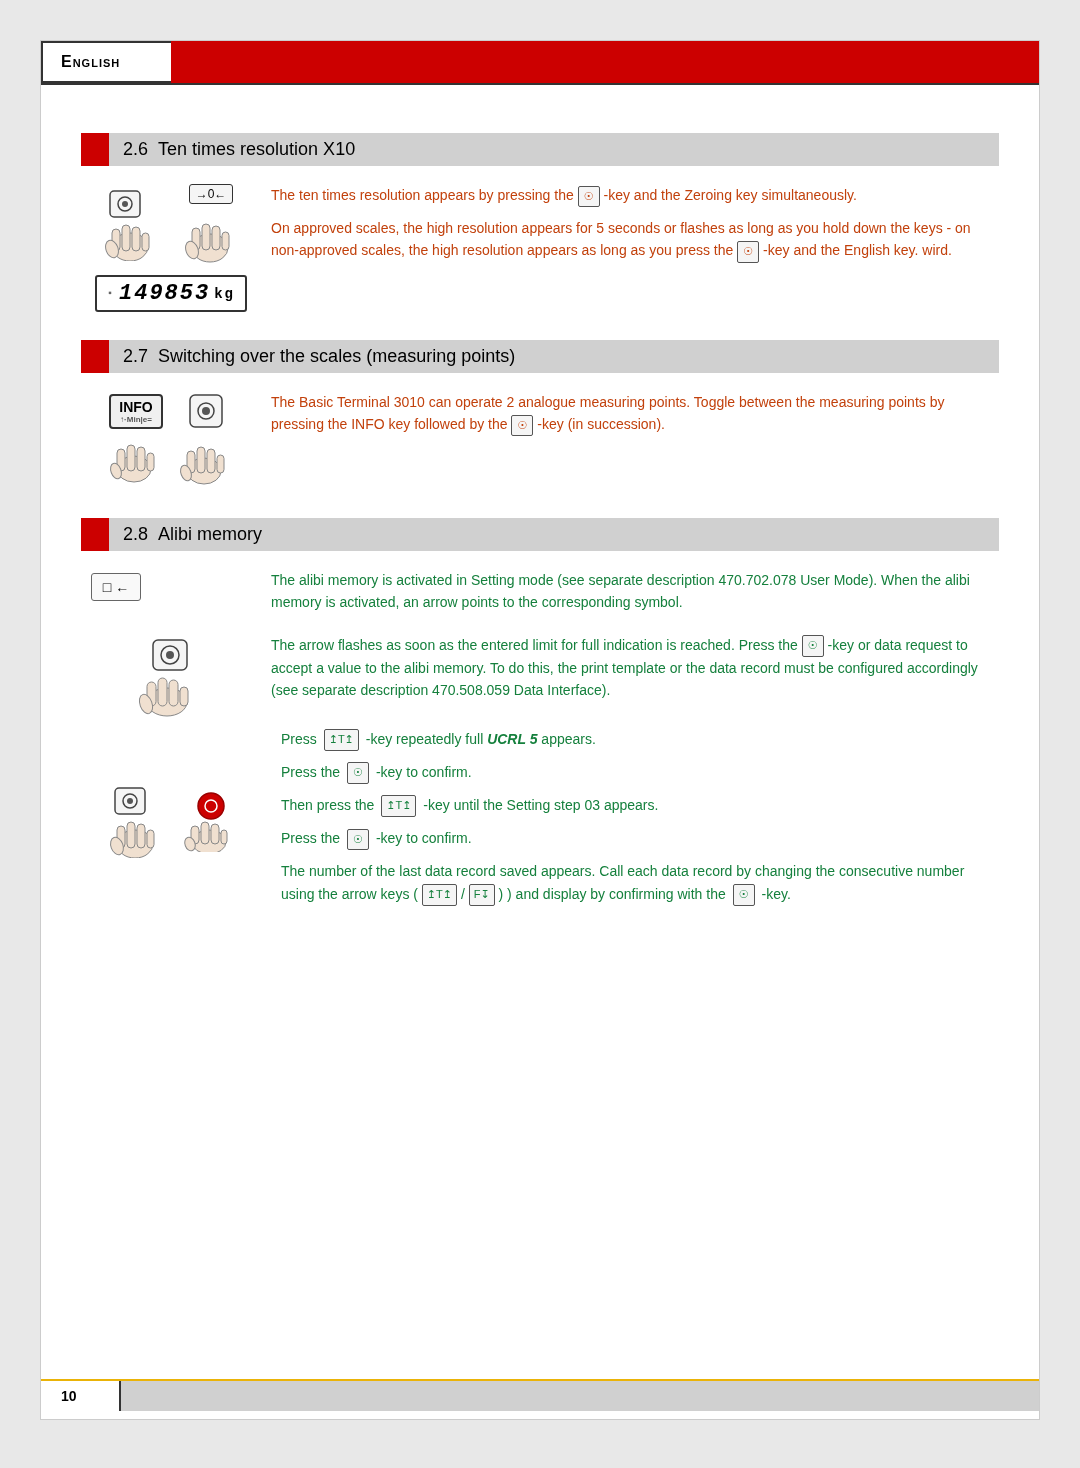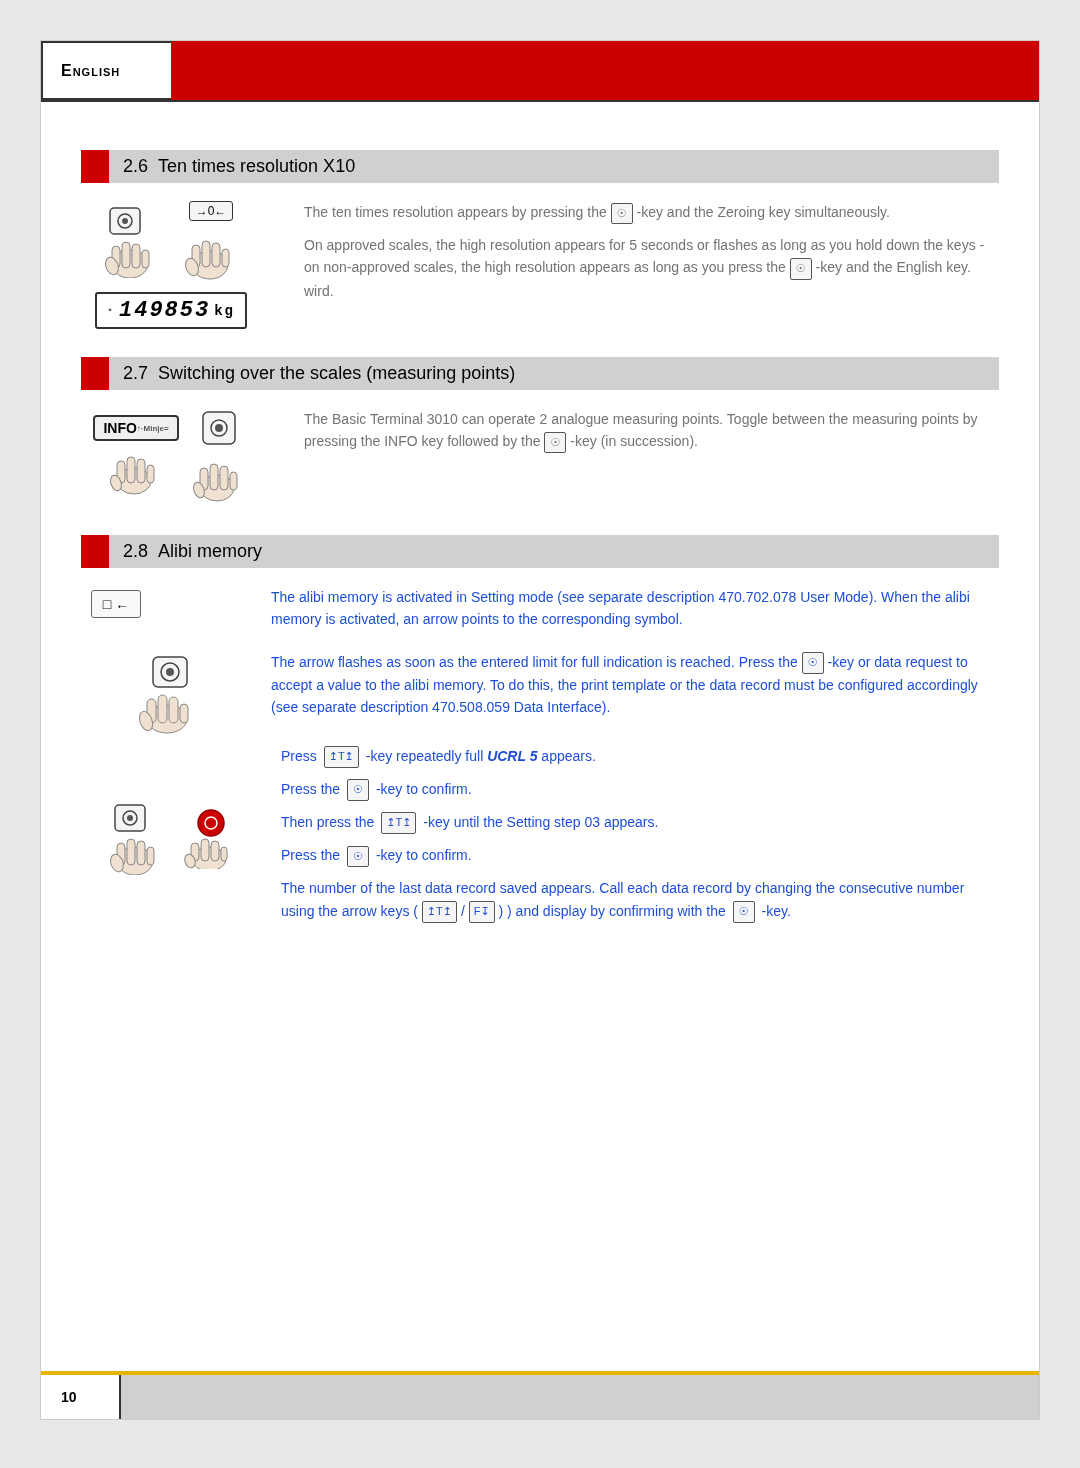--- a/index.html
+++ b/index.html
@@ -17,21 +17,21 @@
       background: #fff;
       margin: 40px auto;
       padding: 0;
       border: 1px solid #ccc;
       position: relative;
     }
     
     .header-bar {
       display: flex;
       align-items: stretch;
-      height: 61px;
+      height: 44px;
       border-bottom: 2px solid #333;
     }
     .header-lang-box {
       background: #fff;
       border: 2px solid #333;
       border-right: none;
       padding: 6px 18px;
       font-size: 15px;
       font-weight: bold;
       letter-spacing: 1px;
@@ -92,22 +92,21 @@
     .section-images-row {
       display: flex;
       flex-direction: row;
       align-items: center;
       gap: 10px;
     }
     .section-text {
       flex: 1;
       font-size: 14px;
       line-height: 1.6;
-      color: #737373;
-      margin-left: 33px;
+      color: #c2410c;
     }
     .section-text p {
       margin-bottom: 10px;
     }
     .key-icon-red {
       background: #cc0000;
       border-color: #cc0000;
       color: #fff;
       border-radius: 50%;
       width: 20px;
@@ -138,20 +137,21 @@
     }
     
     .info-button {
       border: 2px solid #333;
       border-radius: 4px;
       padding: 3px 8px;
       font-size: 13px;
       font-weight: bold;
       background: #f0f0f0;
       display: inline-flex;
+      flex-direction: column;
       align-items: center;
     }
     .info-button .sub-label {
       font-size: 8px;
       color: #555;
     }
     
     .zeroing-key {
       border: 1.5px solid #333;
       border-radius: 3px;
@@ -164,26 +164,26 @@
       vertical-align: middle;
     }
     
     .ucrl {
       font-style: italic;
       font-weight: bold;
     }
     
     .page-footer {
       position: absolute;
-      bottom: 0;
+      bottom: 8px;
       left: 0;
       right: 0;
-      border-top: 4px solid #eab308;
-      display: flex;
-      height: 48px;
+      border-top: 2px solid #eab308;
+      display: flex;
+      height: 32px;
     }
     .footer-num-box {
       border-right: 2px solid #333;
       padding: 6px 20px;
       font-size: 14px;
       font-weight: bold;
       display: flex;
       align-items: center;
       min-width: 80px;
       background: #fff;
@@ -235,21 +235,21 @@
     }
     .section-2-8-flex {
       display: flex;
       gap: 20px;
       margin-bottom: 10px;
     }
     .section-2-8-text {
       flex: 1;
       font-size: 14px;
       line-height: 1.6;
-      color: #1d4ed8;
+      color: #15803d;
     }
     .section-2-8-text p {
       margin-bottom: 10px;
     }
   </style>
 </head>
 <body>
 
 <div class="page">
 

